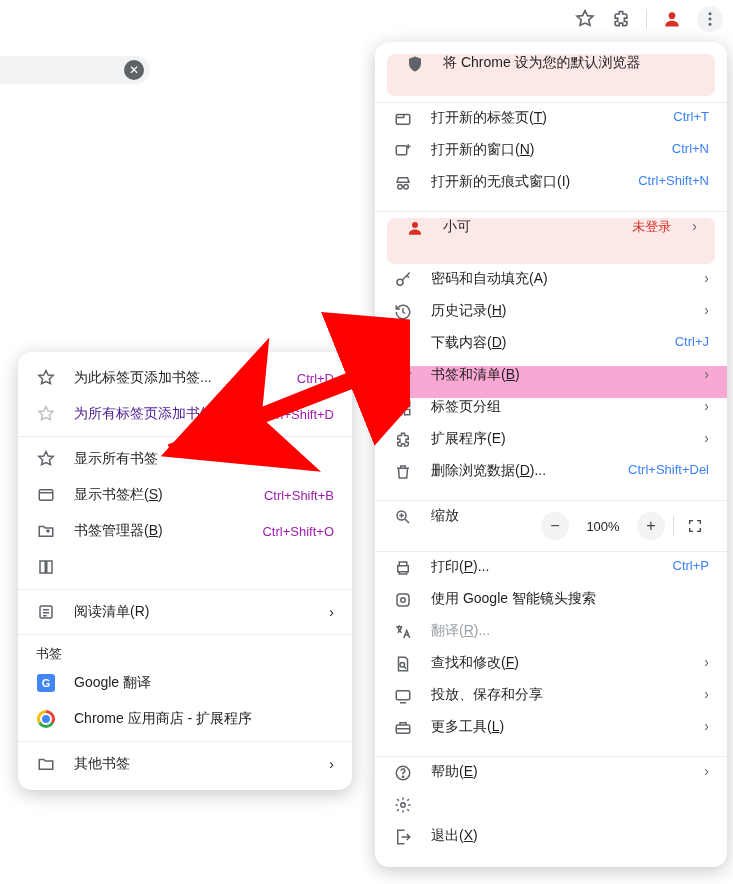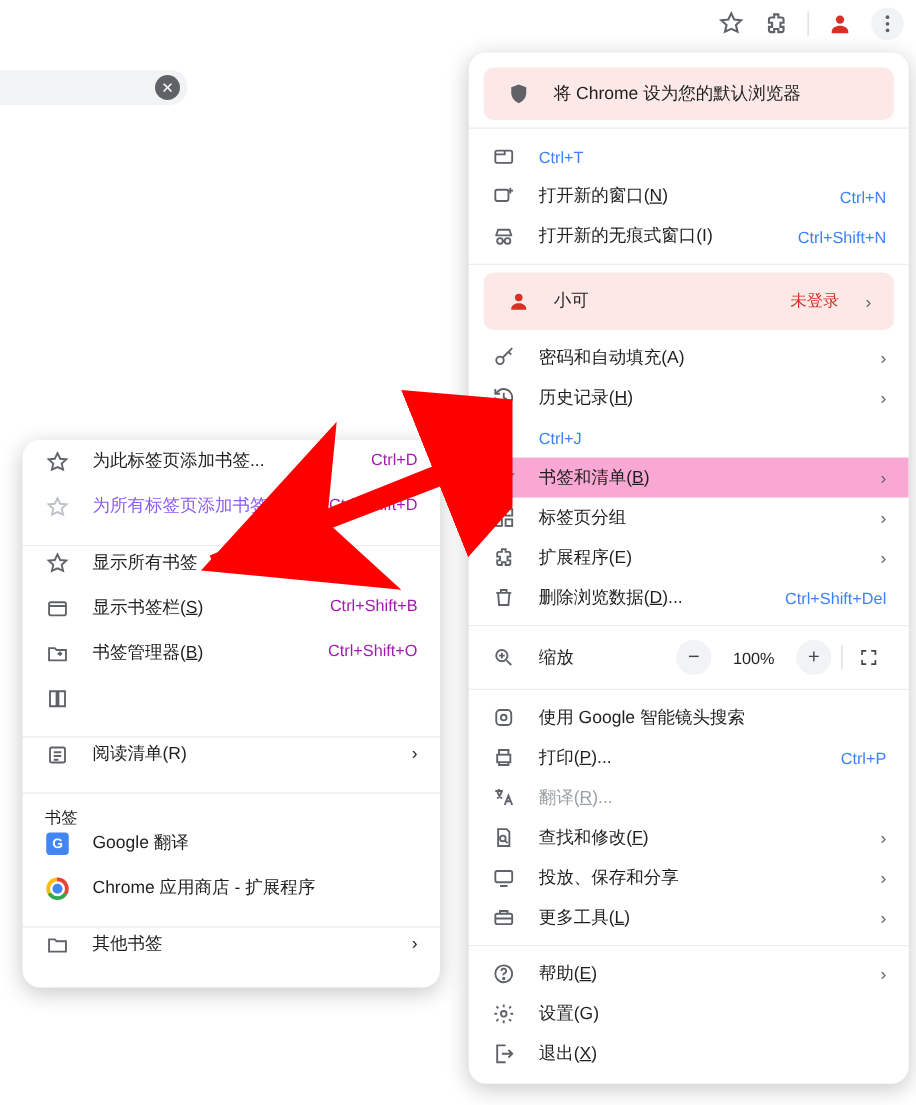--- a/index.html
+++ b/index.html
@@ -9,44 +9,44 @@
   .top-icons .sep{width:1px;height:20px;background:#ddd}
   .ticon{width:22px;height:22px;display:flex;align-items:center;justify-content:center;color:#5f6368}
   .ticon.red{color:#d93025}
   .ticon.dots{width:26px;height:26px;border-radius:50%;background:#f1f3f4}
   .canvas-body{position:absolute;left:0;right:0;top:36px;bottom:0;background:#fff}
   
   .addr{position:absolute;left:0;top:56px;width:150px;height:28px;background:#f1f3f4;border-radius:0 14px 14px 0}
   .addr .xcircle{position:absolute;right:6px;top:4px;width:20px;height:20px;border-radius:50%;background:#5f6368;color:#fff;display:flex;align-items:center;justify-content:center;font-size:12px}
   
   .main-menu{position:absolute;right:6px;top:42px;width:352px;background:#fff;border-radius:14px;box-shadow:0 4px 18px rgba(0,0,0,.22);padding:8px 0 8px;overflow:hidden}
-  .mrow{display:flex;align-items:center;height:32px;padding:0 18px;gap:18px;position:relative}
+  .mrow{display:flex;height:32px;padding:0 18px;gap:18px;position:relative}
   .mrow.tall{height:38px}
   .mrow .ic{width:20px;height:20px;flex:0 0 20px;color:#5f6368;display:flex;align-items:center;justify-content:center}
   .mrow .lbl{flex:1;color:#1f1f1f;font-size:14px}
   .mrow .sc{color:#3b82f6;font-size:13px}
   .mrow .chev{color:#5f6368}
   .mrow.banner{margin:4px 12px;width:auto;border-radius:8px;background:#fce8e6;height:42px;color:#3c4043}
   .mrow.profile{margin:6px 12px;width:auto;border-radius:8px;background:#fce8e6;height:46px}
   .mrow.profile .status{color:#d93025;margin-right:3px;font-size:13px}
   .mrow.hl{background:#f9a8d4}
   .mrow.dim .lbl{color:#9aa0a6}
   .msep{height:1px;background:#ececec;margin:6px 0}
   .zoom-ctrl{display:flex;align-items:center;gap:12px}
   .rnd{width:28px;height:28px;border-radius:50%;background:#f1f3f4;display:flex;align-items:center;justify-content:center;color:#444;font-size:16px}
   .fsbtn{width:28px;height:28px;display:flex;align-items:center;justify-content:center;color:#444;margin-left:4px;position:relative}
   .fsbtn::before{content:"";position:absolute;left:-8px;top:4px;width:1px;height:20px;background:#ddd}
   .zval{font-size:13px;color:#1f1f1f;min-width:44px;text-align:center}
   
   .sub-menu{position:absolute;left:18px;top:352px;width:334px;background:#fff;border-radius:14px;box-shadow:0 4px 18px rgba(0,0,0,.22);padding:8px 0}
-  .srow{display:flex;height:36px;padding:0 18px;gap:18px;position:relative}
+  .srow{display:flex;align-items:center;height:36px;padding:0 18px;gap:18px;position:relative}
   .srow .ic{width:20px;height:20px;flex:0 0 20px;color:#5f6368;display:flex;align-items:center;justify-content:center}
   .srow .lbl{flex:1;font-size:14px;color:#1f1f1f}
   .srow .sc{color:#a21caf;font-size:13px}
-  .srow.dim .lbl{color:#8b5cf6}
+  .srow.dim .lbl{color:#4c1d95}
   .srow.dim .ic{color:#bdc1c6}
   .ssep{height:1px;background:#ececec;margin:4px 0}
   .shead{padding:6px 18px 2px;font-size:13px;color:#1f1f1f;font-weight:400}
   .gsq{width:18px;height:18px;background:#4285f4;border-radius:3px;display:flex;align-items:center;justify-content:center;color:#fff;font-size:11px;font-weight:bold}
   .chromeball{width:18px;height:18px;border-radius:50%;background:conic-gradient(#ea4335 0 120deg,#34a853 120deg 240deg,#fbbc05 240deg 360deg);display:flex;align-items:center;justify-content:center}
   .chromeball::after{content:"";width:8px;height:8px;border-radius:50%;background:#4285f4;border:2px solid #fff}
   
   .arrow{position:absolute;left:150px;top:290px;pointer-events:none}
   .u{text-decoration:underline}
 </style>
@@ -101,20 +101,21 @@
 
   <div class="msep"></div>
 
   <div class="mrow">
     <span class="ic">
         <svg width="18" height="18" viewBox="0 0 24 24" fill="none" stroke="currentColor" stroke-width="2">
           <rect x="3" y="6" width="18" height="13" rx="2"></rect>
           <path d="M3 10h10V6"></path>
         </svg>
       </span>
+    <span class="lbl"><span>打开新的标签页</span>(<span class="u">T</span>)</span>
     <span class="sc">Ctrl+T</span>
   </div>
   <div class="mrow">
     <span class="ic">
         <svg width="18" height="18" viewBox="0 0 24 24" fill="none" stroke="currentColor" stroke-width="2">
           <rect x="3" y="5" width="14" height="12" rx="2"></rect>
           <path d="M19 3v6M16 6h6"></path>
         </svg>
       </span>
     <span class="lbl"><span>打开新的窗口</span>(<span class="u">N</span>)</span>
@@ -167,20 +168,21 @@
       </span>
     <span class="lbl"><span>历史记录</span>(<span class="u">H</span>)</span>
     <span class="chev">›</span>
   </div>
   <div class="mrow">
     <span class="ic">
         <svg width="18" height="18" viewBox="0 0 24 24" fill="none" stroke="currentColor" stroke-width="2">
           <path d="M12 3v12M7 10l5 5 5-5M5 21h14"></path>
         </svg>
       </span>
+    <span class="lbl"><span>下载内容</span>(<span class="u">D</span>)</span>
     <span class="sc">Ctrl+J</span>
   </div>
   <div class="mrow hl">
     <span class="ic">
         <svg width="18" height="18" viewBox="0 0 24 24" fill="none" stroke="currentColor" stroke-width="2">
           <path d="M12 2l2.9 6 6.6.6-5 4.6 1.5 6.4L12 16.9 6 19.6l1.5-6.4-5-4.6 6.6-.6z"></path>
         </svg>
       </span>
     <span class="lbl"><span>书签和清单</span>(<span class="u">B</span>)</span>
     <span class="chev">›</span>
@@ -236,35 +238,35 @@
           </svg>
         </span>
     </div>
   </div>
 
   <div class="msep"></div>
 
   <div class="mrow">
     <span class="ic">
         <svg width="18" height="18" viewBox="0 0 24 24" fill="none" stroke="currentColor" stroke-width="2">
+          <rect x="5" y="9" width="14" height="8"></rect>
+          <path d="M7 9V4h10v5M7 17v3h10v-3"></path>
+        </svg>
+      </span>
+    <span class="lbl"><span>打印</span>(<span class="u">P</span>)<span>...</span></span>
+    <span class="sc">Ctrl+P</span>
+  </div>
+  <div class="mrow">
+    <span class="ic">
+        <svg width="18" height="18" viewBox="0 0 24 24" fill="none" stroke="currentColor" stroke-width="2">
           <rect x="4" y="4" width="16" height="16" rx="4"></rect>
           <circle cx="12" cy="12" r="3"></circle>
         </svg>
       </span>
     <span class="lbl">使用 Google 智能镜头搜索</span>
-  </div>
-  <div class="mrow">
-    <span class="ic">
-        <svg width="18" height="18" viewBox="0 0 24 24" fill="none" stroke="currentColor" stroke-width="2">
-          <rect x="5" y="9" width="14" height="8"></rect>
-          <path d="M7 9V4h10v5M7 17v3h10v-3"></path>
-        </svg>
-      </span>
-    <span class="lbl"><span>打印</span>(<span class="u">P</span>)<span>...</span></span>
-    <span class="sc">Ctrl+P</span>
   </div>
   <div class="mrow dim">
     <span class="ic">
         <svg width="18" height="18" viewBox="0 0 24 24" fill="none" stroke="currentColor" stroke-width="2">
           <path d="M3 5h8M7 3v2M5 5c1 5 5 8 5 8M10 5c-1 5-5 8-5 8M13 20l4-10 4 10M14.5 16h5"></path>
         </svg>
       </span>
     <span class="lbl"><span>翻译</span>(<span class="u">R</span>)<span>...</span></span>
   </div>
   <div class="mrow">
@@ -312,21 +314,20 @@
     <span class="lbl"><span>帮助</span>(<span class="u">E</span>)</span>
     <span class="chev">›</span>
   </div>
   <div class="mrow">
     <span class="ic">
         <svg width="18" height="18" viewBox="0 0 24 24" fill="none" stroke="currentColor" stroke-width="2">
           <circle cx="12" cy="12" r="3"></circle>
           <path d="M12 2v3M12 19v3M4.2 4.2l2.1 2.1M17.7 17.7l2.1 2.1M2 12h3M19 12h3M4.2 19.8l2.1-2.1M17.7 6.3l2.1-2.1"></path>
         </svg>
       </span>
-    <span class="lbl">设置(G)</span>
   </div>
   <div class="mrow">
     <span class="ic">
         <svg width="18" height="18" viewBox="0 0 24 24" fill="none" stroke="currentColor" stroke-width="2">
           <path d="M14 3H5v18h9M10 12h11M17 8l4 4-4 4"></path>
         </svg>
       </span>
     <span class="lbl"><span>退出</span>(<span class="u">X</span>)</span>
   </div>
 </div>

